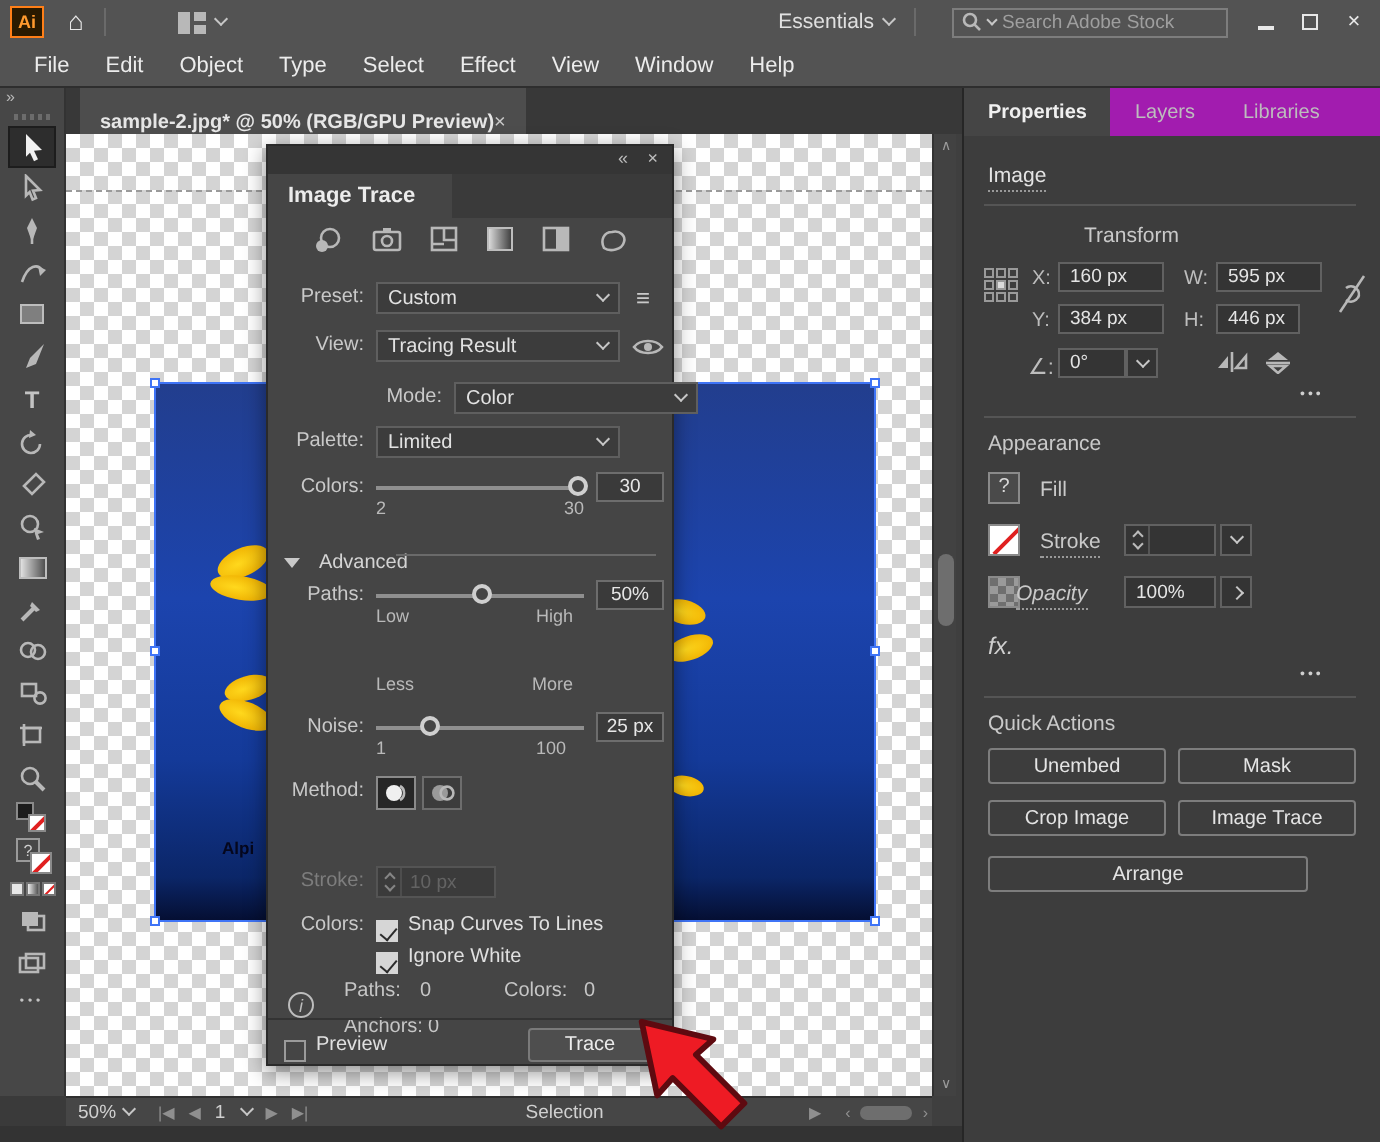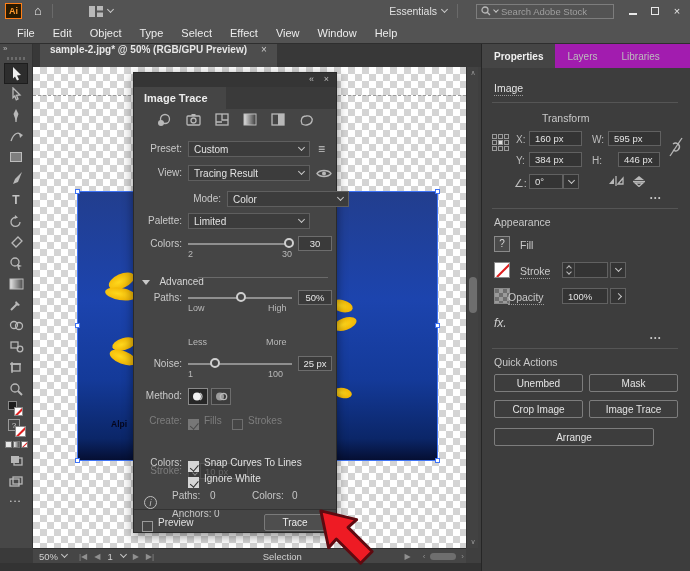--- a/index.html
+++ b/index.html
@@ -19,22 +19,22 @@
   .winbtns{display:flex;align-items:center;gap:0;margin-right:2px;}
   .winbtn{width:22px;height:18px;display:flex;align-items:center;justify-content:center;color:#e8e8e8;font-size:11px;}
   .maxbox{width:8px;height:8px;border:1px solid #e8e8e8;}
   .minbar{width:8px;height:1.5px;background:#e8e8e8;display:inline-block;margin-top:6px;}
   .menubar{left:0;top:22px;width:690px;height:22px;background:#535353;border-bottom:1px solid #2e2e2e;
     display:flex;align-items:center;padding-left:8px;}
   .menu-item{font-size:11px;color:#ececec;padding:0 9px;line-height:22px;}
 
   
   .tabbar{left:33px;top:44px;width:448px;height:23px;background:#383838;}
-  .doctab{position:absolute;left:7px;top:0;height:23px;background:#4d4d4d;display:flex;align-items:flex-start;
-    padding:0 10px;gap:14px;}
+  .doctab{position:absolute;left:7px;top:0;height:23px;background:#4d4d4d;display:flex;align-items:flex-end;
+    padding:0 10px;}
   .doctab .t{font-size:10px;font-weight:bold;color:#e6e6e6;}
   .doctab .x{font-size:10px;color:#cacaca;}
 
   
   .toolbar{left:0;top:44px;width:33px;height:504px;background:#474747;border-right:1px solid #333;
     display:flex;flex-direction:column;align-items:center;}
   .tb-top{width:100%;height:12px;color:#b9b9b9;font-size:8px;padding-left:3px;line-height:10px;}
   .grip{width:18px;height:3px;margin:1px 0 3px 0;background:repeating-linear-gradient(90deg,#6c6c6c 0 2px,transparent 2px 4px);}
   .tool{width:24px;height:21px;display:flex;align-items:center;justify-content:center;}
   .tool.active{background:#2d2d2d;border:1px solid #1d1d1d;}
@@ -490,29 +490,22 @@
           </svg>
       </div>
       <div class="mbtn" style="left:77px;">
         <svg width="13" height="11">
             <circle cx="5" cy="5.5" r="4" fill="#9a9a9a"></circle>
             <circle cx="8.5" cy="5.5" r="3.2" class="ln"></circle>
           </svg>
       </div>
     </div>
 
-    <div class="trow" style="top:340px;">
-      <span class="tlabel dimtext">Create:</span>
-      <span style="position:absolute;left:54px;top:1px;"><span class="cb checked dim"></span></span>
-      <span class="dimtext" style="position:absolute;left:70px;top:2px;font-size:10px;">Fills</span>
-      <span style="position:absolute;left:98px;top:1px;"><span class="cb" style="border-color:#6e6e6e;"></span></span>
-      <span class="dimtext" style="position:absolute;left:114px;top:2px;font-size:10px;">Strokes</span>
-    </div>
-
-    <div class="trow" style="top:360px;margin-top:30px;">
+
+    <div class="trow" style="top:360px;">
       <span class="tlabel dimtext">Stroke:</span>
       <div class="stepper" style="left:54px;top:0;width:60px;opacity:.55;">
         <div class="stepcol">
             <i class="up"></i>
             <i class="dn"></i>
           </div>
         <span class="dimtext" style="font-size:9.5px;padding-left:4px;">10 px</span>
       </div>
     </div>
 
@@ -565,21 +558,21 @@
         <div></div>
         <div></div>
     </div>
     <span class="flabel" style="left:34px;top:90px;">X:</span>
     <div class="pfield" style="left:47px;top:87px;width:53px;">160 px</div>
     <span class="flabel" style="left:110px;top:90px;">W:</span>
     <div class="pfield" style="left:126px;top:87px;width:53px;">595 px</div>
     <span class="flabel" style="left:34px;top:111px;">Y:</span>
     <div class="pfield" style="left:47px;top:108px;width:53px;">384 px</div>
     <span class="flabel" style="left:110px;top:111px;">H:</span>
-    <div class="pfield" style="left:136px;top:108px;width:42px;">446 px</div>
+    <div class="pfield" style="left:126px;top:108px;width:42px;">446 px</div>
     <svg style="position:absolute;left:186px;top:92px;" width="16" height="22">
       <path class="ln" d="M5,8 a4,4 0 0 1 6,5 M11,9 a4,4 0 0 1 -6,5"></path>
         <path class="ln" d="M2,20 L14,2"></path>
       </svg>
     <span class="flabel" style="left:32px;top:133px;font-size:11px;">∠:</span>
     <div class="pfield" style="left:47px;top:130px;width:34px;">0°</div>
     <div class="pfield" style="left:81px;top:130px;width:16px;justify-content:center;padding-left:0;">
         <span class="chev"></span>
       </div>
     <svg style="position:absolute;left:126px;top:131px;" width="16" height="12">
@@ -605,21 +598,21 @@
     <div class="stepper" style="left:80px;top:218px;width:46px;">
       <div class="stepcol">
           <i class="up"></i>
           <i class="dn"></i>
         </div>
     </div>
     <div class="pfield" style="left:128px;top:218px;width:16px;height:16px;justify-content:center;padding-left:0;">
         <span class="chev"></span>
       </div>
     <div class="app-swatch mini-check" style="left:12px;top:244px;"></div>
-    <span class="plabel dotted-u" style="position:absolute;left:26px;top:247px;">Opacity</span>
+    <span class="plabel dotted-u" style="position:absolute;left:26px;top:247px;font-style:italic;">Opacity</span>
     <div class="pfield" style="left:80px;top:244px;width:46px;height:16px;">100%</div>
     <div class="pfield" style="left:128px;top:244px;width:16px;height:16px;justify-content:center;padding-left:0;">
         <span class="chev chev-r"></span>
       </div>
     <span style="position:absolute;left:12px;top:272px;font-size:12px;font-style:italic;color:#cfcfcf;">fx.</span>
     <span class="dots3" style="position:absolute;left:168px;top:290px;">•••</span>
     <div class="phr" style="top:304px;"></div>
 
     <span class="plabel" style="position:absolute;left:12px;top:312px;">Quick Actions</span>
     <div class="qbtn" style="left:12px;top:330px;width:89px;">Unembed</div>

